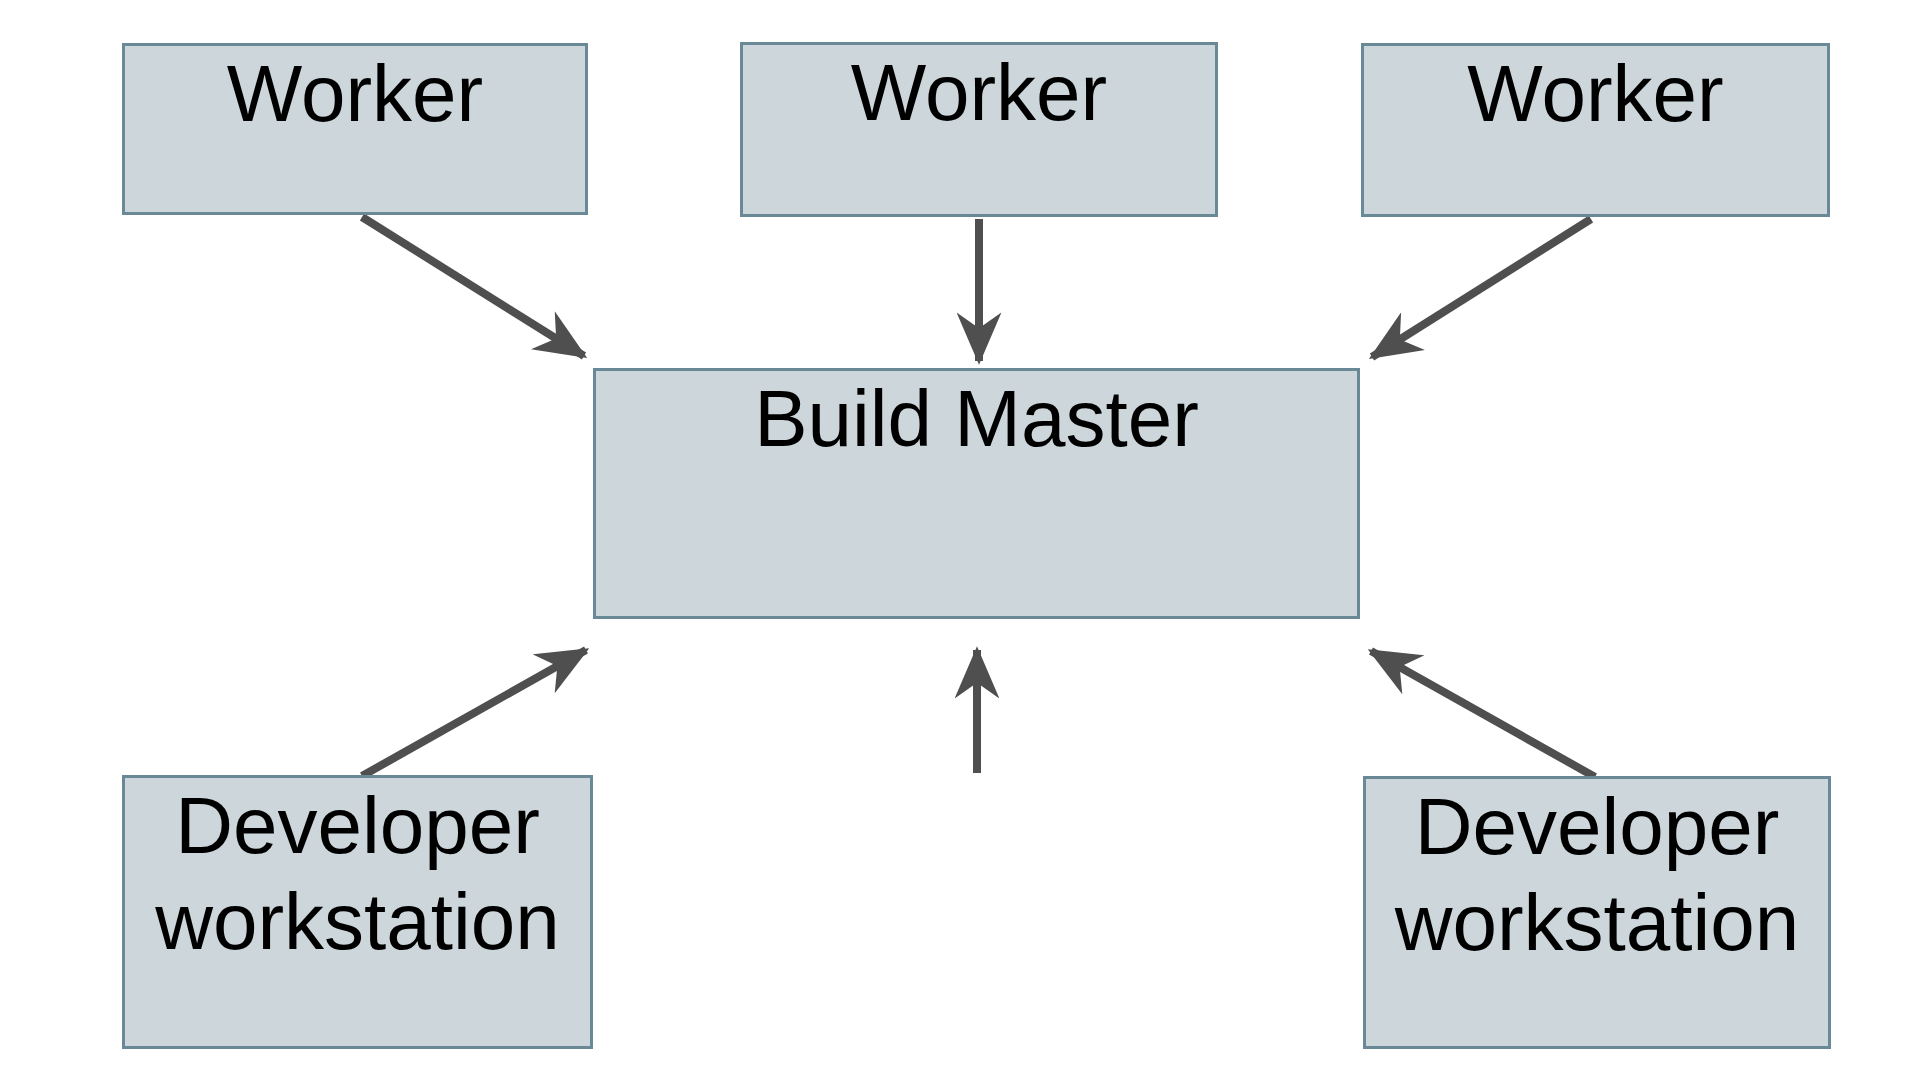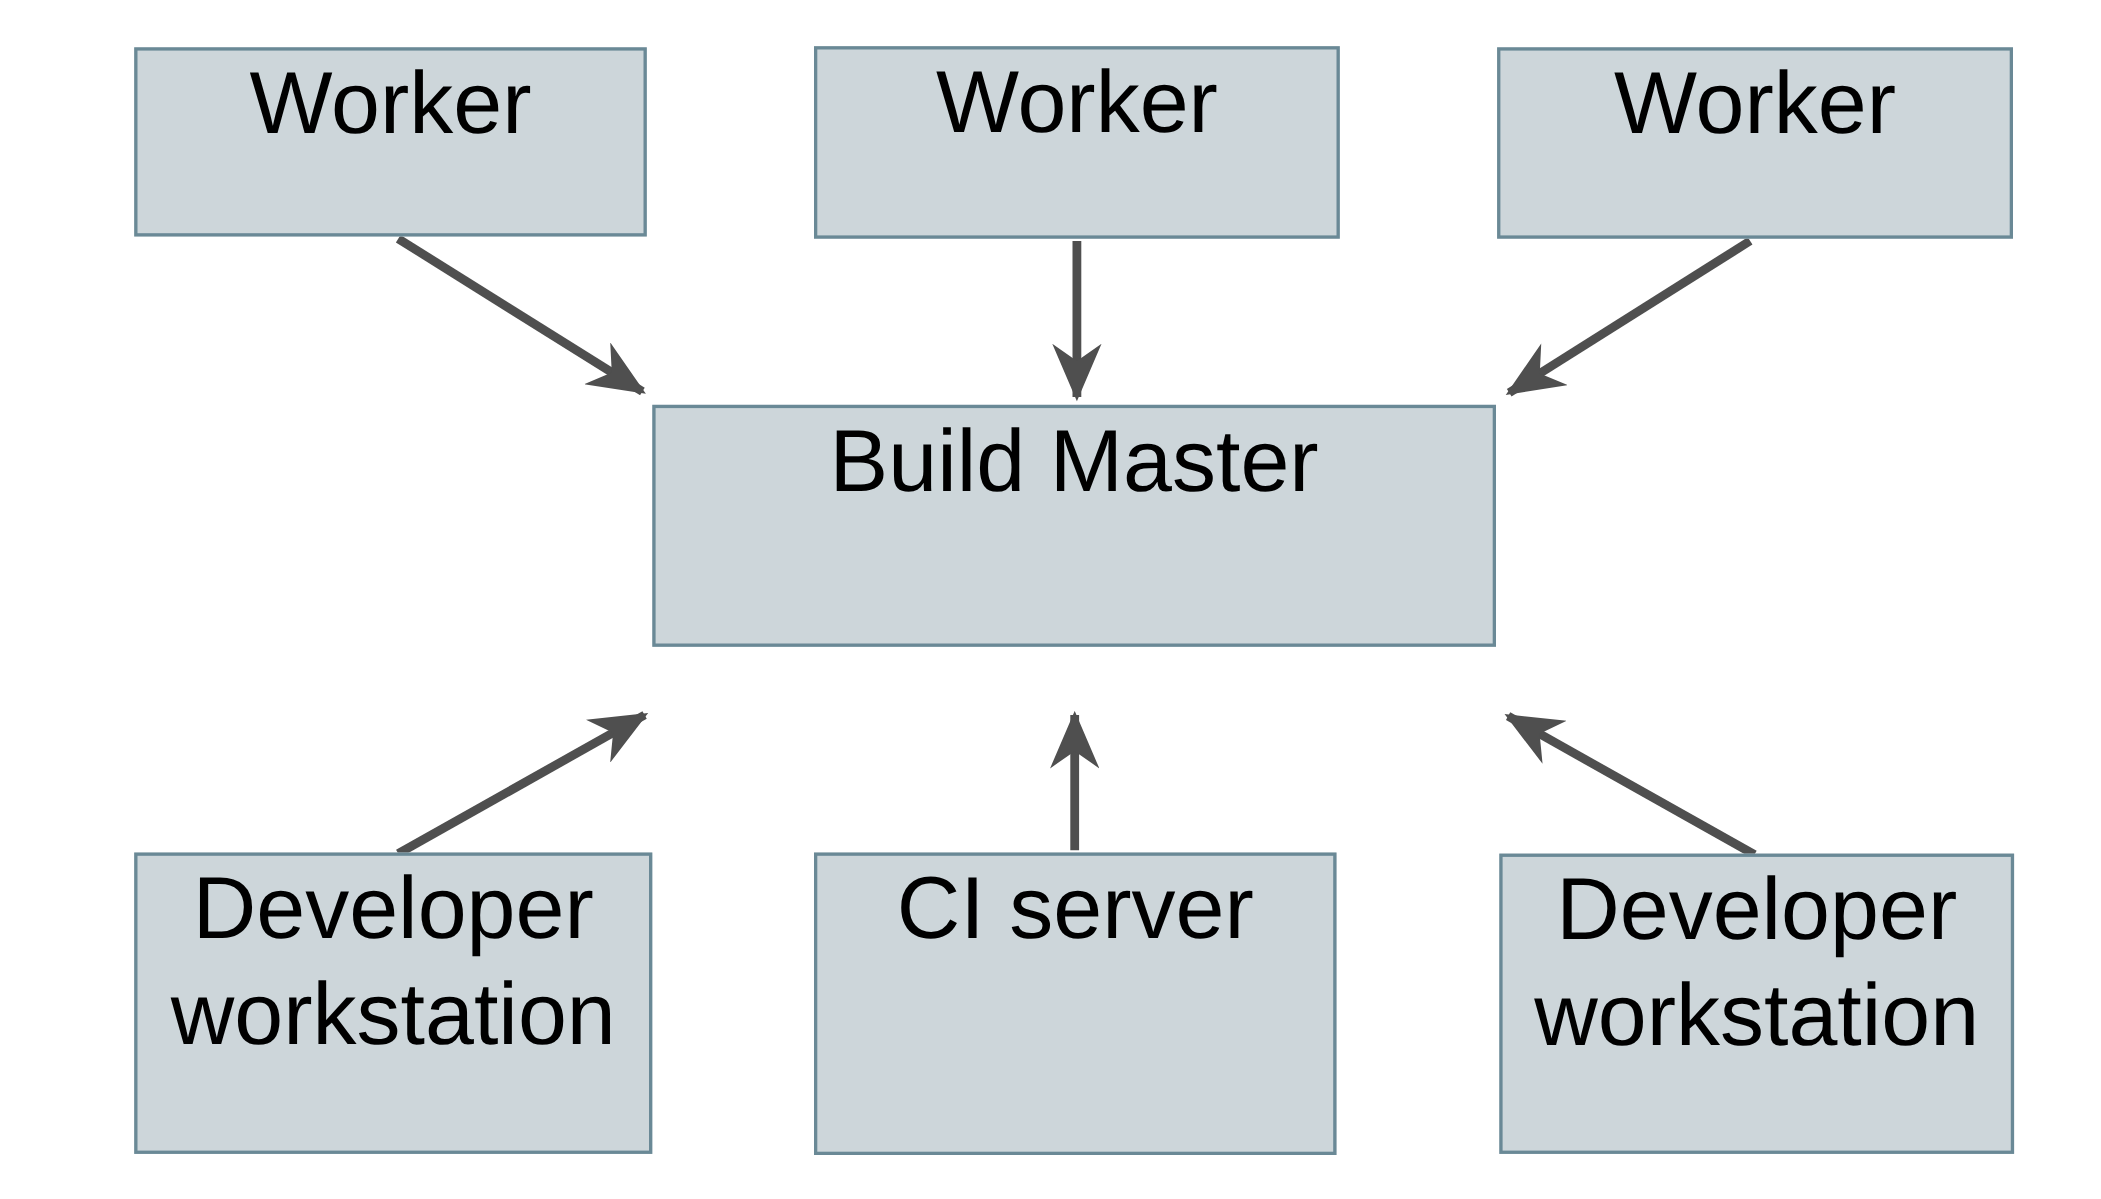--- a/index.html
+++ b/index.html
@@ -70,29 +70,26 @@
   </div>
 
   <div class="node" style="left: 740px; top: 42px; width: 478px; height: 175px;">
     <span class="node-label">Worker</span>
   </div>
 
   <div class="node" style="left: 1361px; top: 43px; width: 469px; height: 174px;">
     <span class="node-label">Worker</span>
   </div>
 
-  <div class="node" style="left: 593px; top: 368px; width: 767px; height: 220px;">
+  <div class="node" style="left: 593px; top: 368px; width: 767px; height: 251px;">
     <span class="node-label">Build Master</span>
   </div>
 
   <div class="node" style="left: 122px; top: 775px; width: 471px; height: 274px;">
     <span class="node-label">Developer workstation</span>
   </div>
 
-  <div class="node" style="left: 740px; top: 775px; width: 475px; height: 275px;">
-    <span class="node-label">CI server</span>
-  </div>
 
   <div class="node" style="left: 1363px; top: 776px; width: 468px; height: 273px;">
     <span class="node-label">Developer workstation</span>
   </div>
 
 </div>
 
 </body></html>

